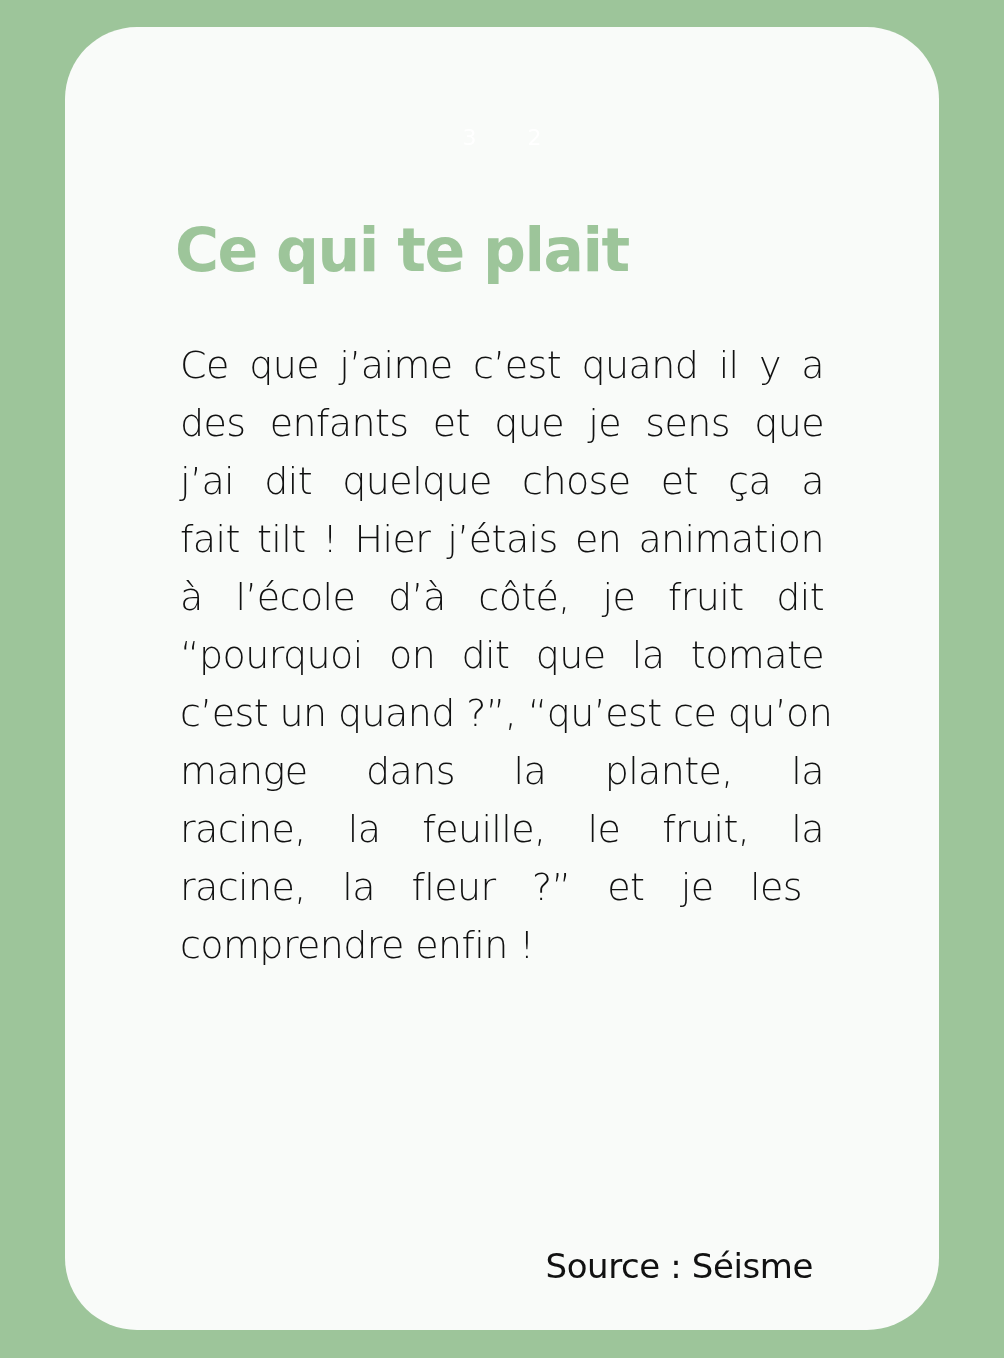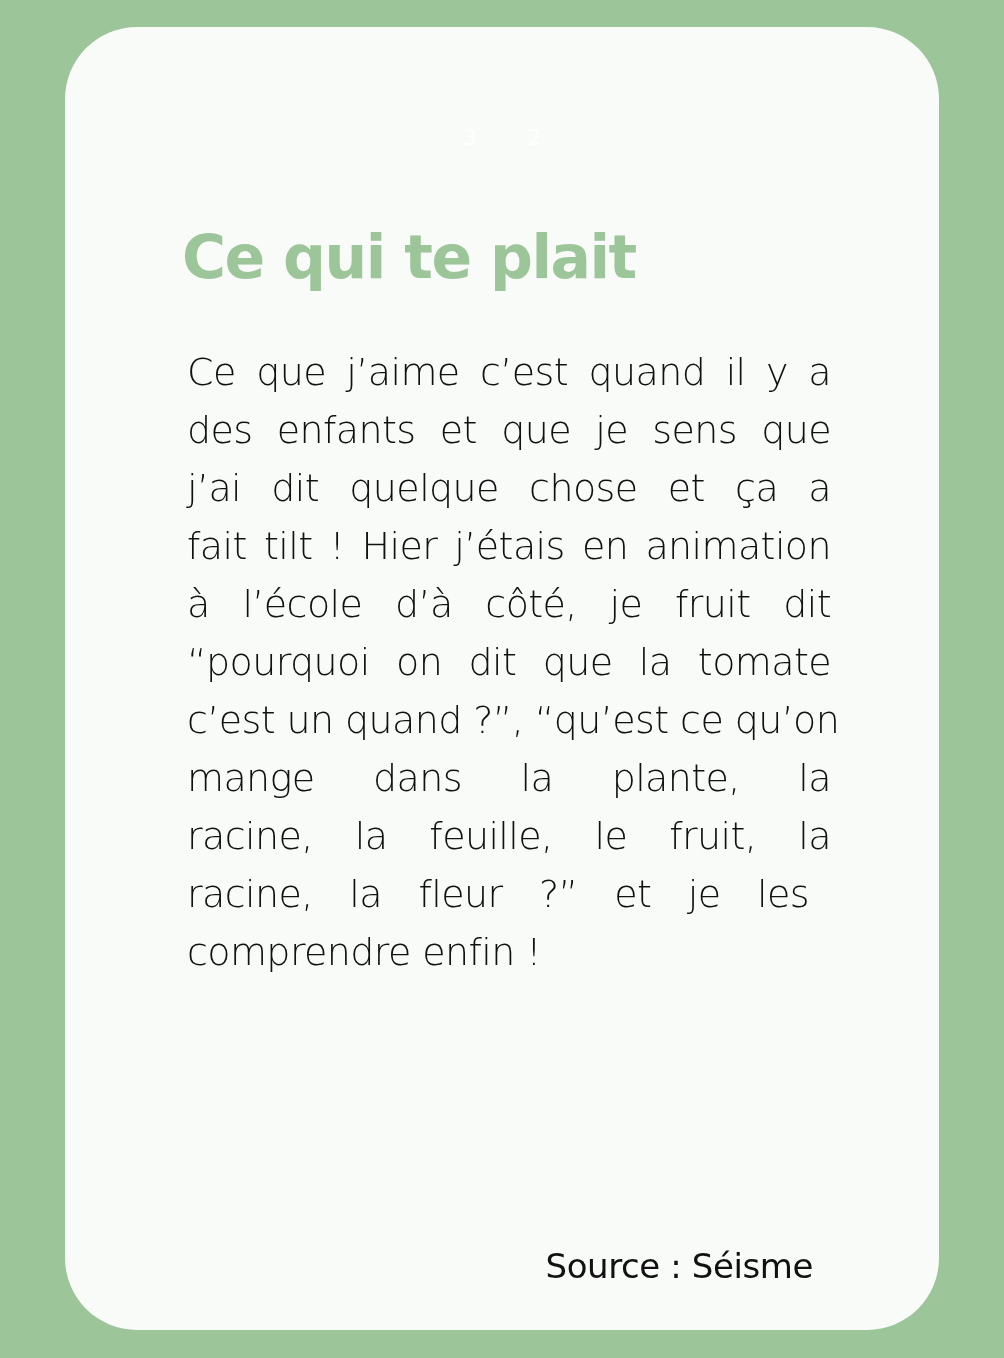--- a/index.html
+++ b/index.html
@@ -35,34 +35,34 @@
       letter-spacing: 0;
     }
     .page-nums span {
       display: inline-block;
       margin: 0 22px;
     }
     .title {
       position: absolute;
       left: 110px;
       top: 193px;
-      margin: 7px;
+      margin: 0;
       font-family: "DejaVu Sans", sans-serif;
       font-weight: bold;
       font-size: 60px;
       letter-spacing: -1.5px;
       color: #9dc59a;
       line-height: 1;
     }
     .body-text {
       position: absolute;
       left: 110px;
       top: 304px;
       width: 644px;
-      margin: 12px;
+      margin: 5px;
       font-family: "DejaVu Sans", sans-serif;
       font-weight: 300;
       font-size: 38px;
       line-height: 58px;
       color: #111111;
       text-align: justify;
       letter-spacing: -0.6px;
     }
     .line {
       display: block;

